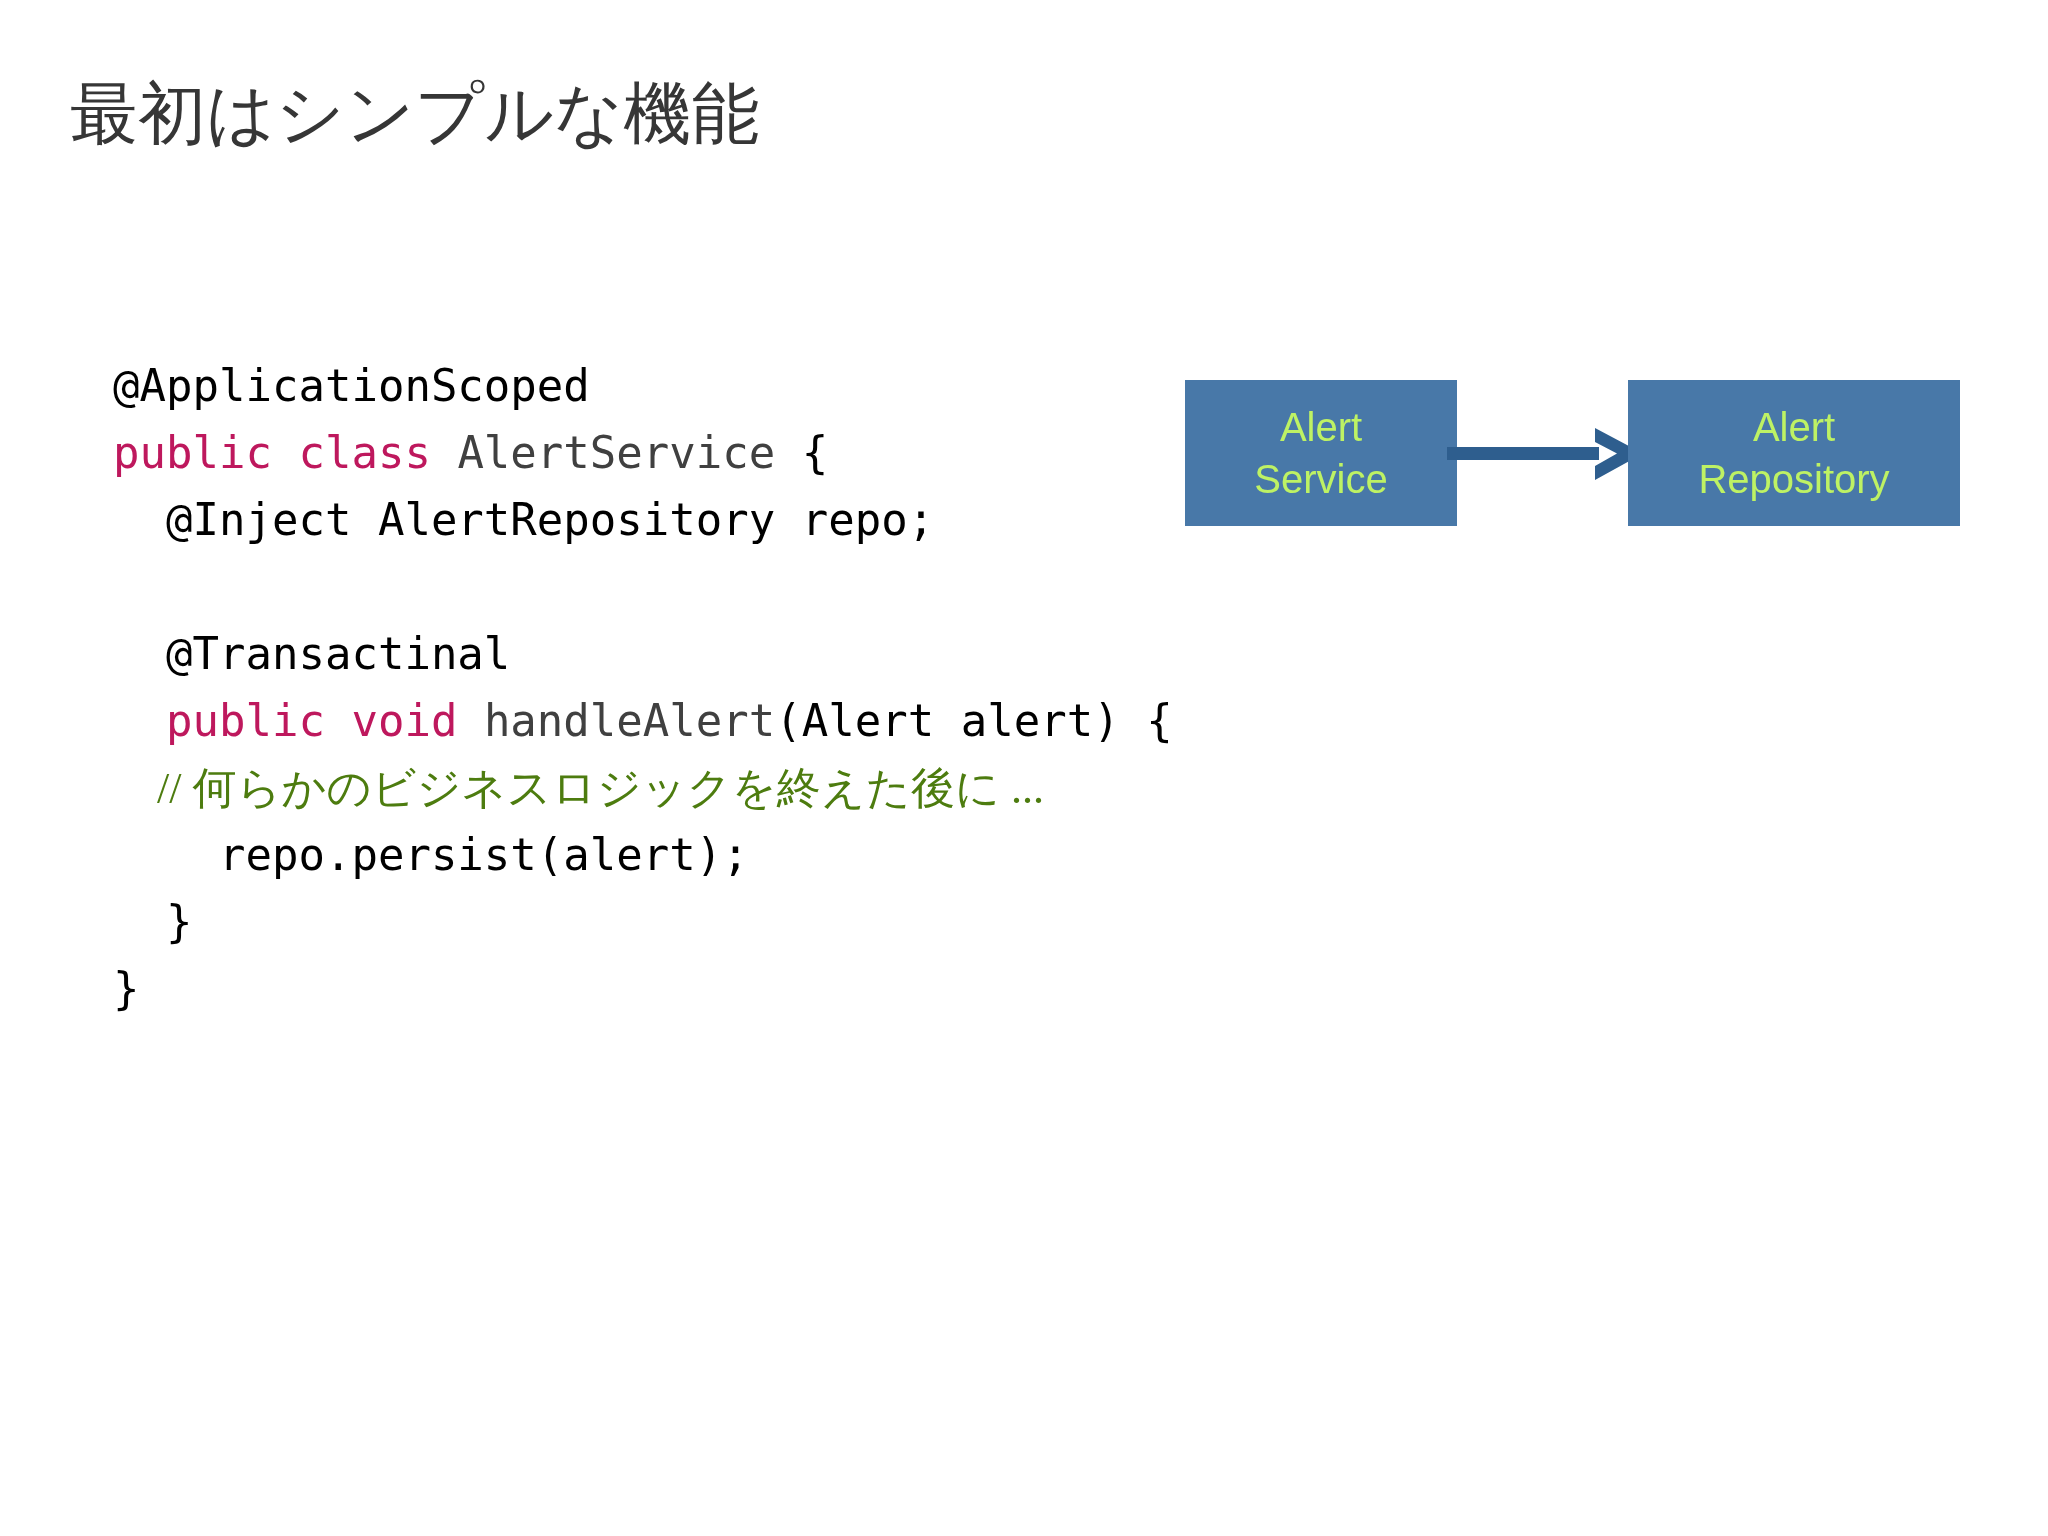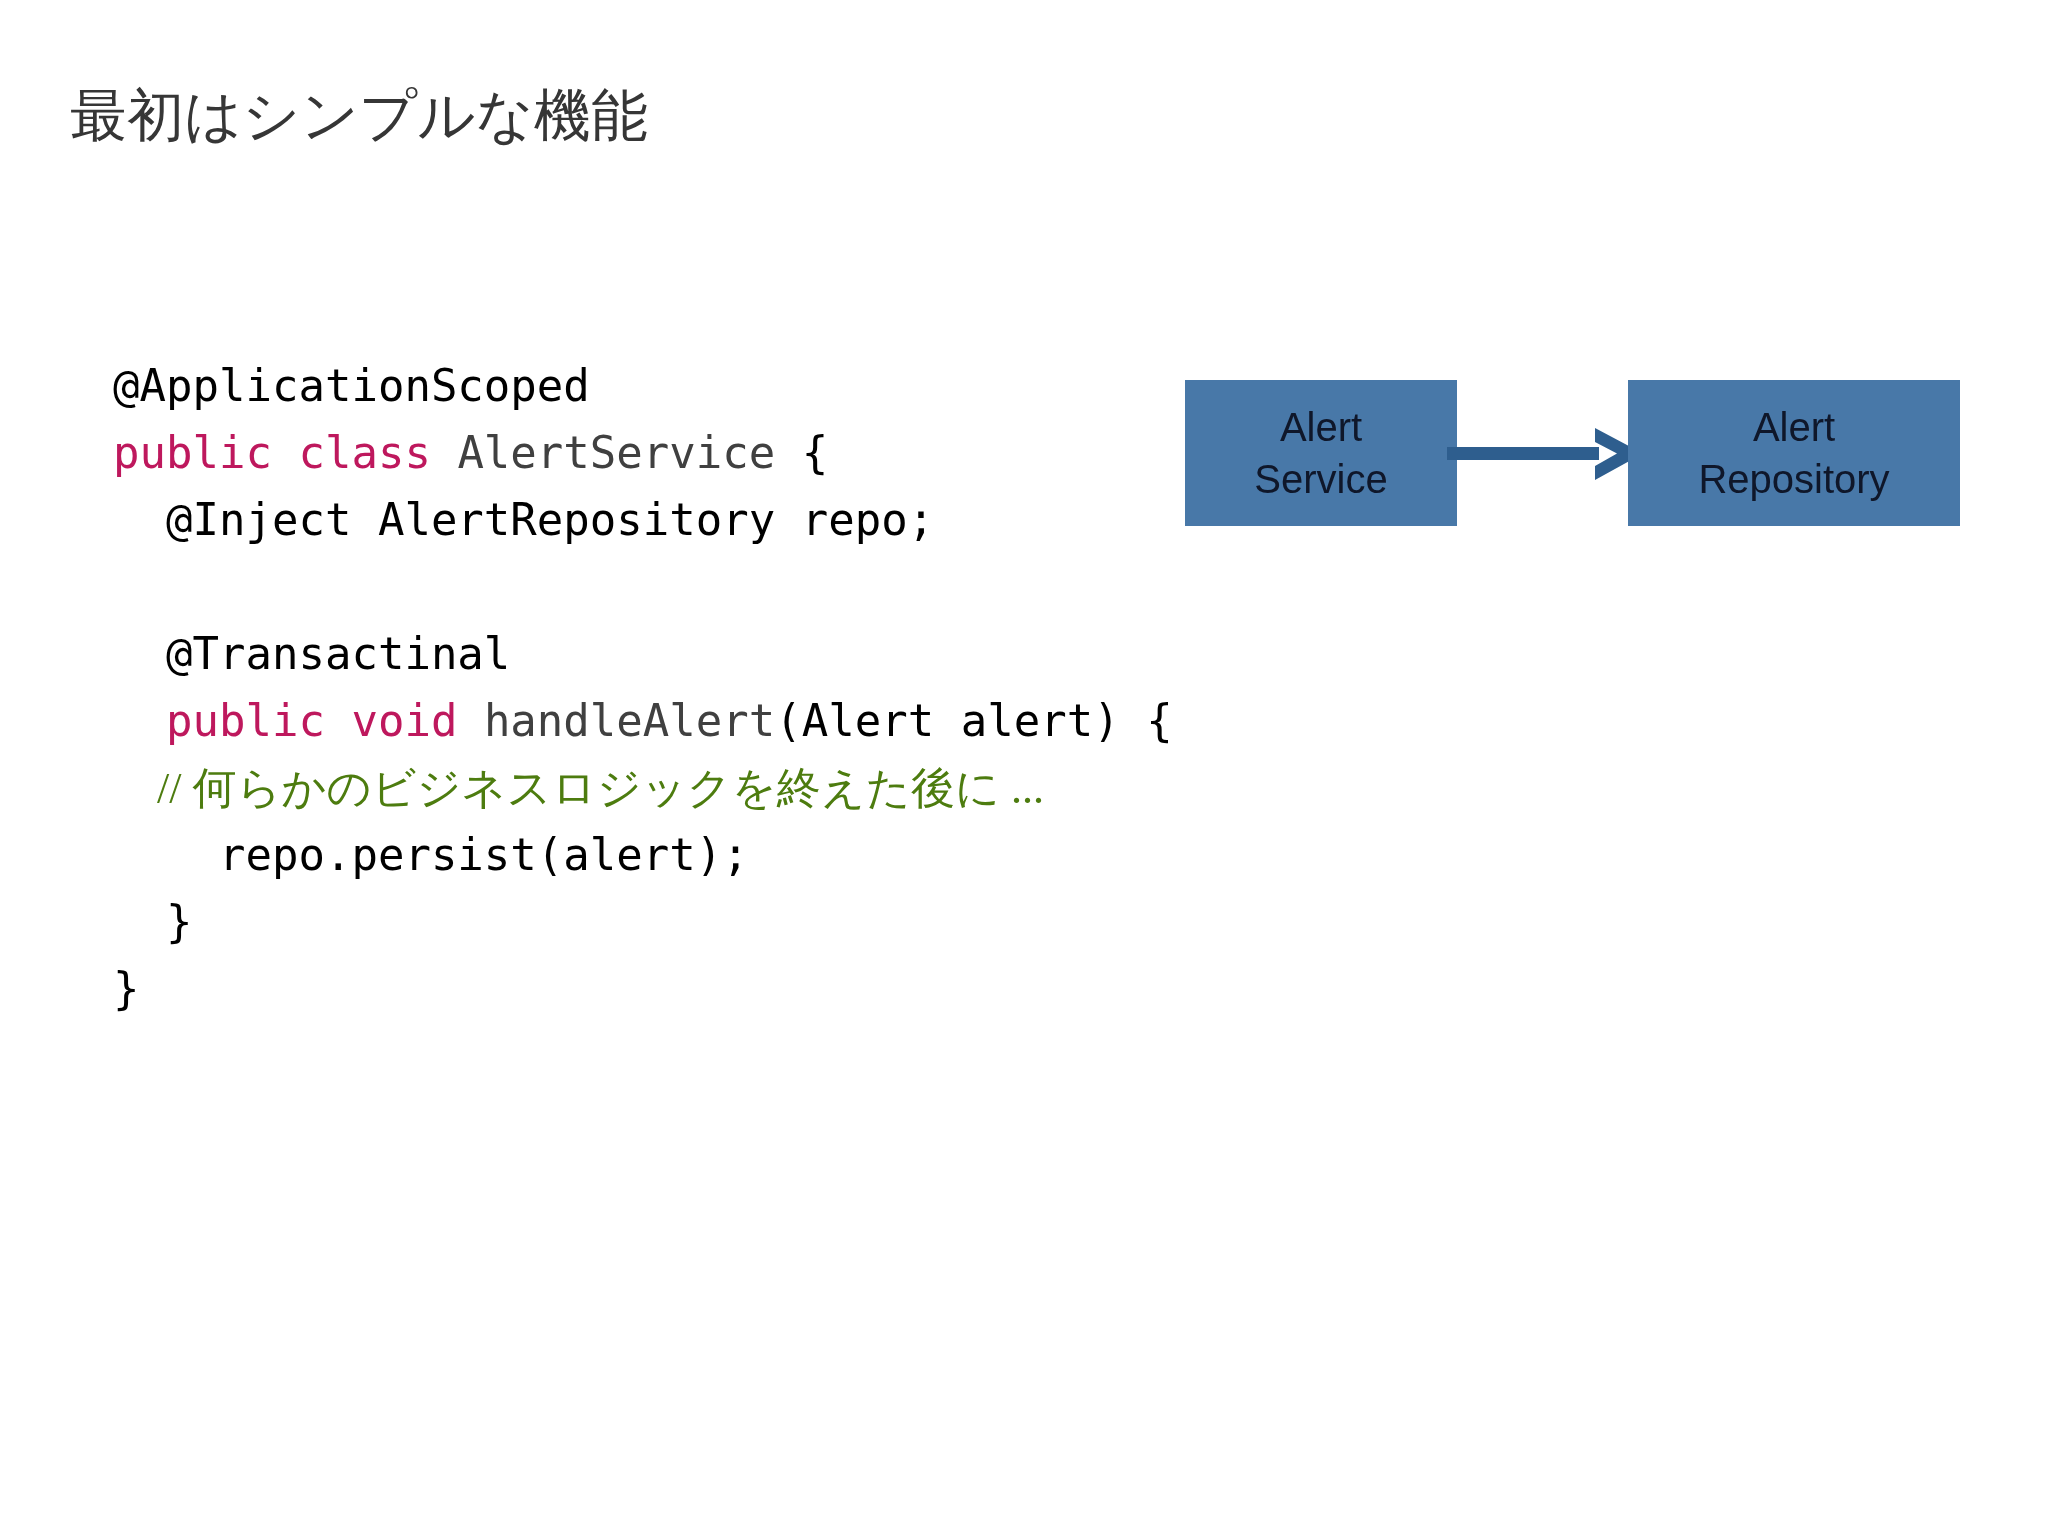--- a/index.html
+++ b/index.html
@@ -27,25 +27,25 @@
     font-family: "DejaVu Sans", "Liberation Sans", sans-serif;
     font-size: 86px;
     line-height: 1.02;
     font-weight: 400;
     color: #363636;
     letter-spacing: 0px;
     white-space: nowrap;
   }
   #slide-subtitle {
     font-family: "DejaVu Sans", "Liberation Sans", sans-serif;
-    font-size: 57px;
+    font-size: 68px;
     line-height: 1.12;
     font-weight: 400;
     color: #363636;
-    margin-top: 16px;
+    margin-top: 8px;
     white-space: nowrap;
   }
 
   
   #code-block {
     position: absolute;
     left: 113px;
     top: 352px;
     font-family: "DejaVu Sans Mono", "Liberation Mono", monospace;
     font-size: 44px;
@@ -69,21 +69,21 @@
     left: 1185px;
     top: 380px;
     width: 775px;
     height: 146px;
   }
   .node-box {
     position: absolute;
     top: 0;
     height: 146px;
     background: #4878a8;
-    color: #0f172a;
+    color: #bef264;
     display: flex;
     flex-direction: column;
     align-items: center;
     justify-content: center;
     font-family: "Liberation Sans", "DejaVu Sans", sans-serif;
     font-size: 40px;
     line-height: 52px;
     font-weight: 400;
   }
   #node-alert-service    { left: 0px;   width: 272px; }

